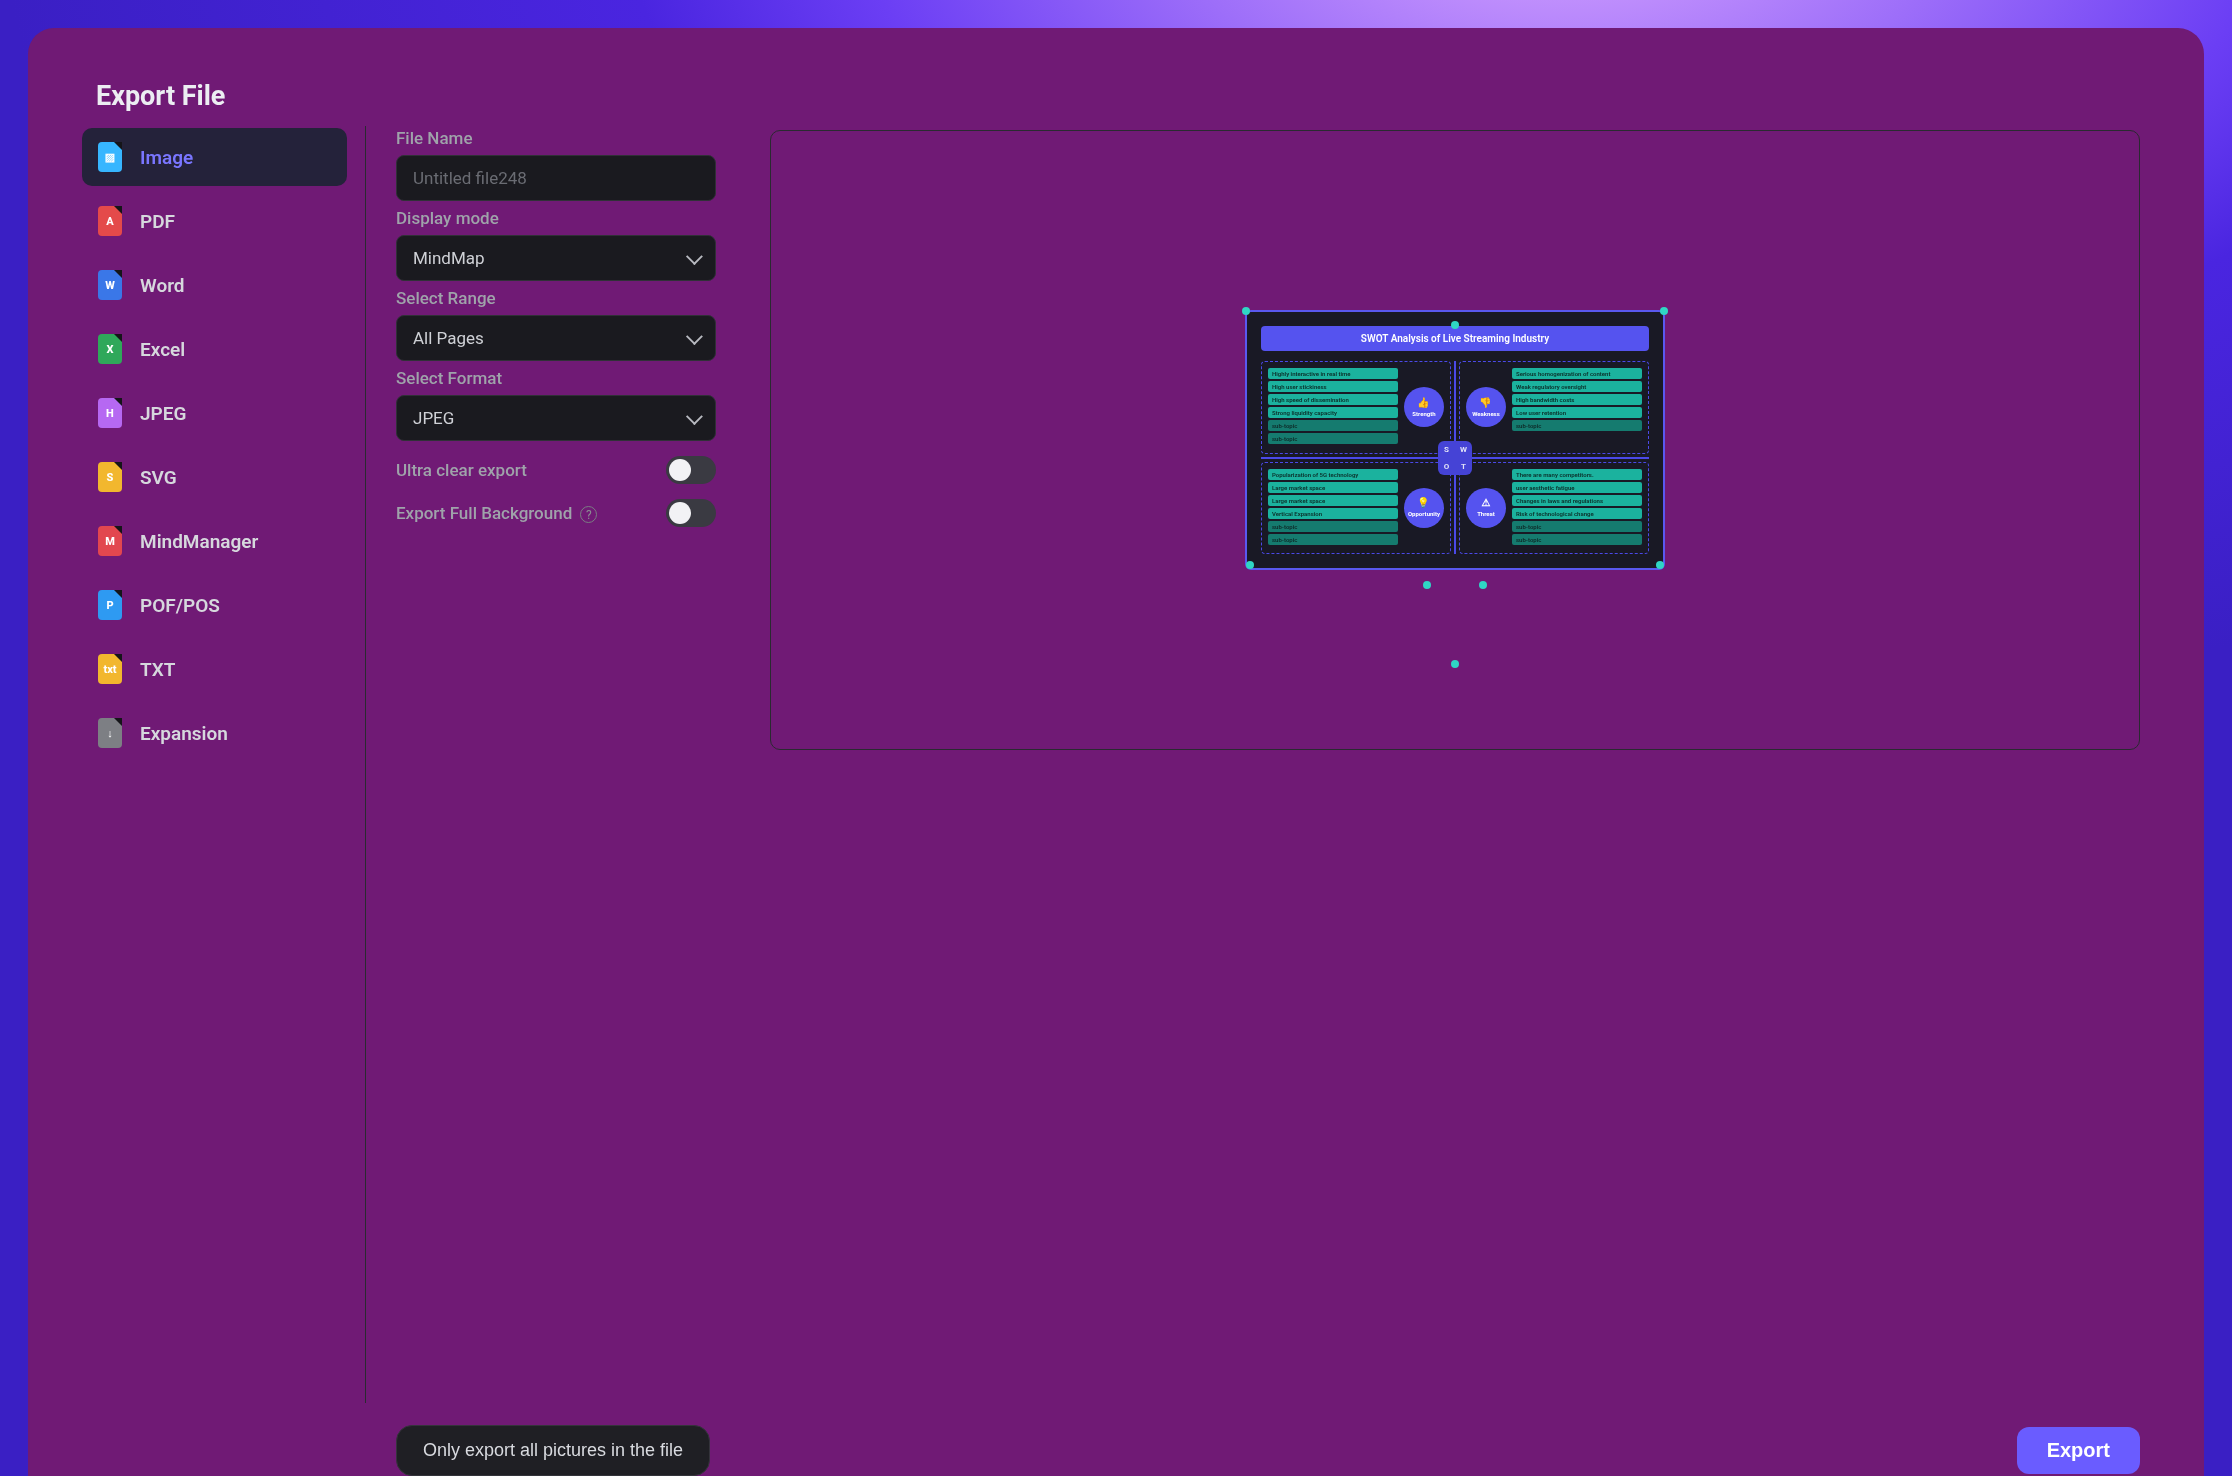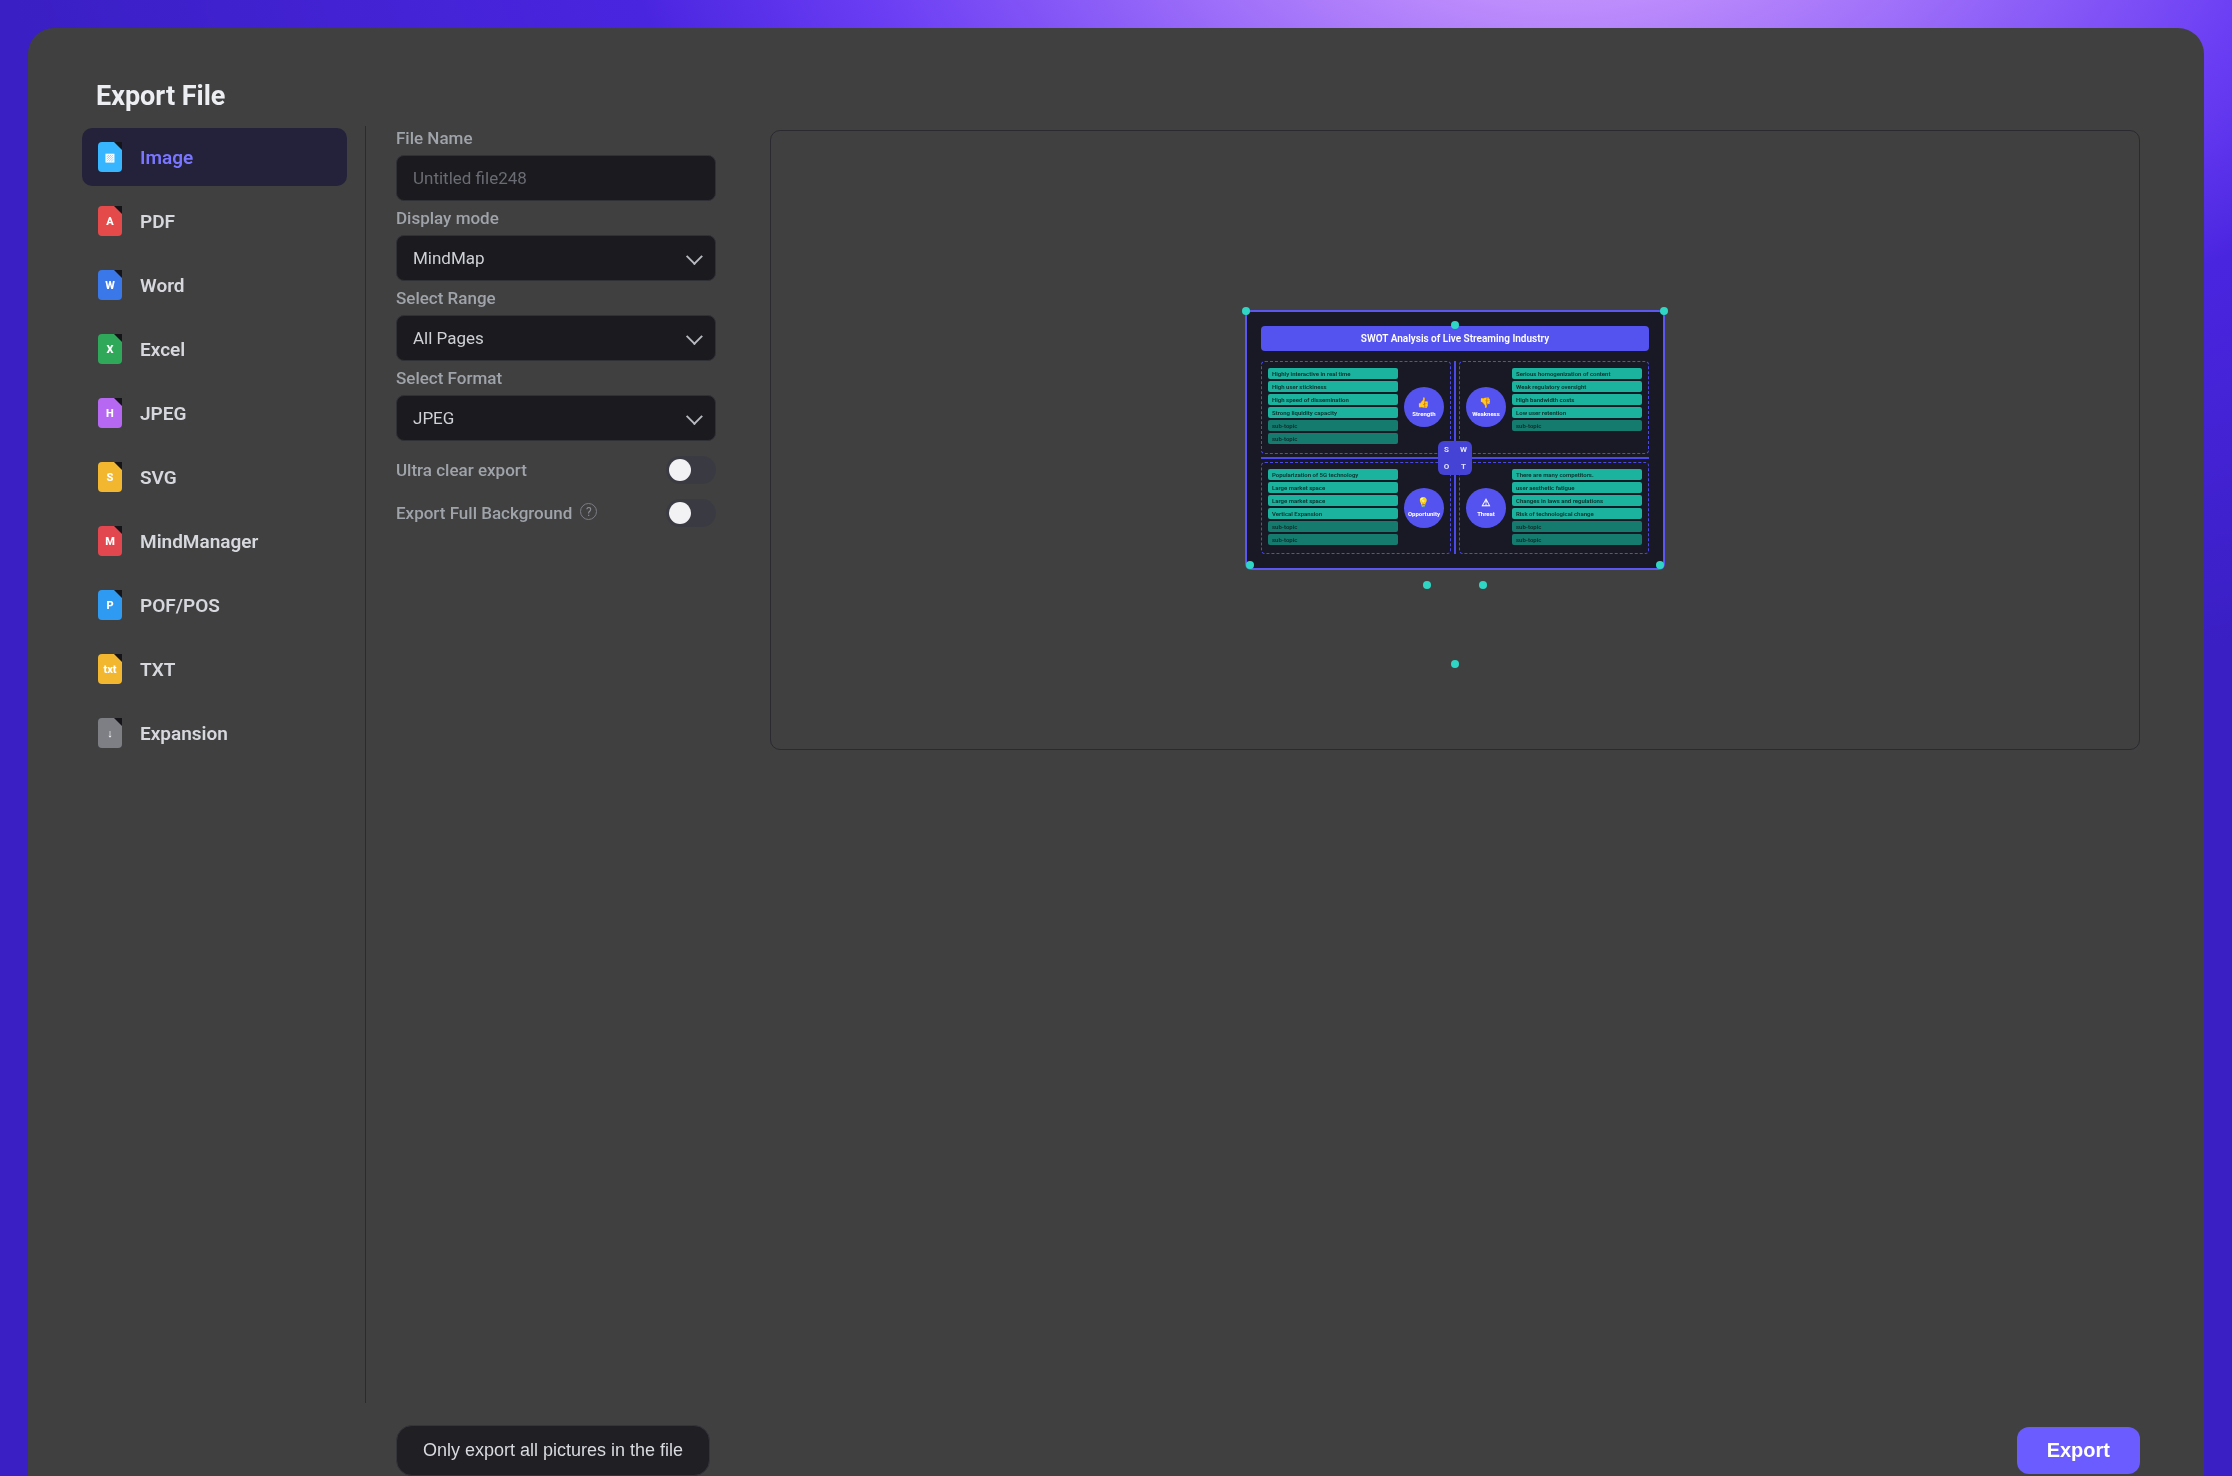--- a/index.html
+++ b/index.html
@@ -8,21 +8,21 @@
     font-family: -apple-system, BlinkMacSystemFont, "Segoe UI", Roboto, Arial, sans-serif;
     background: radial-gradient(ellipse 70% 55% at 70% -6%, #d9a7ff 0%, #9d6ef9 25%, #6b3ef4 45%, #4a25e0 60%, #3a1fc4 100%);
     overflow: hidden;
   }
   .outer {
     position: absolute; inset: 0;
     padding: 28px 28px 0 28px;
   }
   .window {
     width: 100%; height: 100%;
-    background: #404040;
+    background: #701a75;
     border-radius: 26px 26px 0 0;
     padding: 44px 54px 0 54px;
     display: flex; flex-direction: column;
     overflow: hidden;
   }
   .title {
     color: #eceef2; font-size: 27px; font-weight: 700;
     margin: 8px 0 14px 14px;
   }
   .content {
@@ -78,21 +78,21 @@
     cursor: pointer;
   }
   .chev {
     width: 12px; height: 12px; border-right: 2.5px solid #b8bac0;
     border-bottom: 2.5px solid #b8bac0; transform: rotate(45deg) translateY(-2px);
   }
   .toggle-row {
     display: flex; justify-content: space-between; align-items: center;
     margin-top: 8px;
   }
-  .toggle-row .label-row { display: flex; align-items: flex-start; gap: 8px; }
+  .toggle-row .label-row { display: flex; align-items: flex-end; gap: 8px; }
   .help {
     width: 17px; height: 17px; border: 1.5px solid #7b7d83; border-radius: 50%;
     color: #8b8d93; font-size: 12px; display: flex; align-items: center; justify-content: center;
   }
   .toggle {
     width: 50px; height: 28px; background: #3a3a42; border-radius: 14px;
     position: relative; cursor: pointer;
   }
   .toggle .knob {
     position: absolute; top: 3px; left: 3px; width: 22px; height: 22px;

